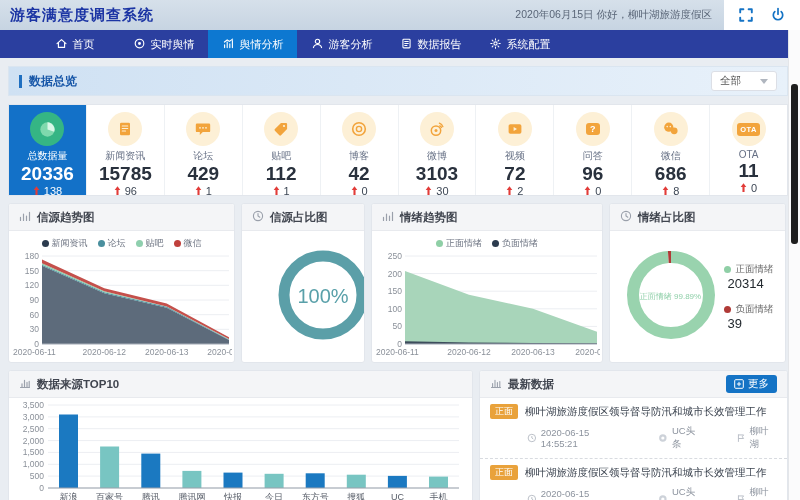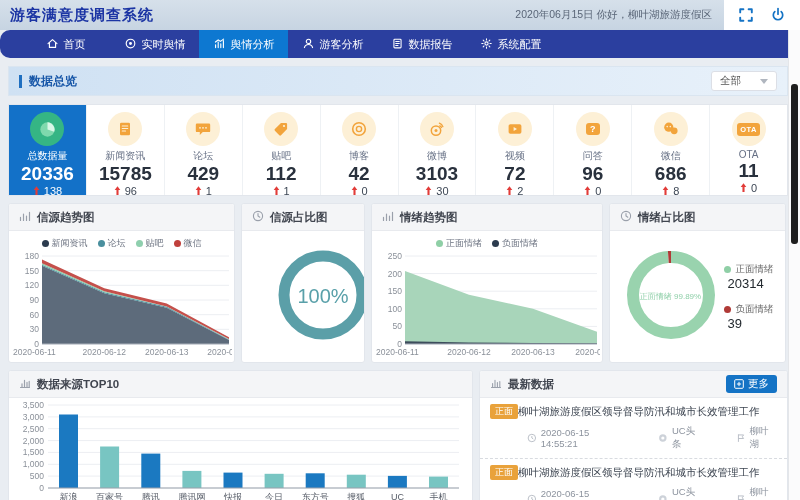--- a/index.html
+++ b/index.html
@@ -9,21 +9,21 @@
 
   
   .topbar{height:30px;display:flex;align-items:center;background:linear-gradient(180deg,#d6e0ea,#c7d4e2);padding-left:10px;}
   .app-title{font-size:15px;font-weight:bold;color:#1c35a4;letter-spacing:1px;}
   .topbar-right{margin-left:auto;display:flex;align-items:center;height:100%;}
   .greeting{font-size:10.5px;color:#5a6678;margin-right:12px;}
   .topbar-icons{background:#fff;height:100%;display:flex;align-items:center;gap:16px;padding:0 14px;color:#1473c5;}
   .icon-btn{display:flex;align-items:center;cursor:pointer;}
 
   
-  .navbar{height:28px;background:#2b3f9f;display:flex;padding-left:21px;color:#fff;border-radius:10px;}
+  .navbar{height:28px;background:#2b3f9f;display:flex;padding-left:30px;color:#fff;}
   .nav-item{width:89px;display:flex;align-items:center;justify-content:center;gap:5px;font-size:11px;cursor:pointer;}
   .nav-item.active{background:#0d78d1;}
   .nav-item svg{flex:none;}
 
   
   .band{margin:8px 12px 0 8px;height:30px;background:linear-gradient(90deg,#cfe1f3,#e8f1fa);border:1px solid #dae5f0;display:flex;align-items:center;padding:0 10px;}
   .accent{width:3px;height:13px;background:#1f6fc0;margin-right:7px;}
   .band-title{font-size:12px;font-weight:bold;color:#1857a8;}
   .select{margin-left:auto;width:66px;height:20px;background:#fff;border:1px solid #dcdfe6;border-radius:3px;font-size:10.5px;color:#555;display:flex;align-items:center;justify-content:space-between;padding:0 8px;cursor:pointer;}
   .chev{width:0;height:0;border-left:4px solid transparent;border-right:4px solid transparent;border-top:5px solid #b0b6bf;}
@@ -69,21 +69,21 @@
   .em-lg-head i{width:7px;height:7px;border-radius:50%;display:inline-block;margin-right:5px;}
   .dot-green{background:#8fcfa6;}
   .dot-red{background:#b03a37;}
   .em-num{font-size:13px;font-weight:normal;color:#23292f;margin-left:4px;}
 
   
   .bottom-row{margin:7px 12px 0 8px;display:flex;gap:6px;height:170px;}
   .more-btn{margin-left:auto;background:#1473c5;color:#fff;font-size:10.5px;padding:2px 8px;border-radius:3px;display:flex;align-items:center;gap:4px;cursor:pointer;}
   .latest-list{overflow:hidden;}
   .latest-item{padding:6px 10px 7px;border-bottom:1px dashed #d8dbe0;cursor:pointer;}
-  .li-row1{display:flex;align-items:center;}
+  .li-row1{display:flex;align-items:center;gap:7px;}
   .badge{background:#e9a23b;color:#fff;font-size:9px;padding:1px 5px;border-radius:2px;flex:none;}
   .li-title{font-size:10.5px;color:#3c4450;white-space:nowrap;overflow:hidden;text-overflow:ellipsis;}
   .li-row2{margin:6px 0 0 37px;display:flex;gap:32px;font-size:9.5px;color:#8c939e;align-items:center;}
   .meta{display:flex;align-items:center;gap:4px;color:#8c939e;}
   .meta svg{color:#b3b9c2;}
 
   
   .scrollbar{position:absolute;right:0;top:30px;bottom:0;width:12px;background:#fbfbfc;border-left:1px solid #e4e6e9;}
   .scroll-thumb{position:absolute;left:2px;width:7px;top:54px;height:160px;background:#1f1f1f;border-radius:3px;cursor:pointer;}
 </style>

